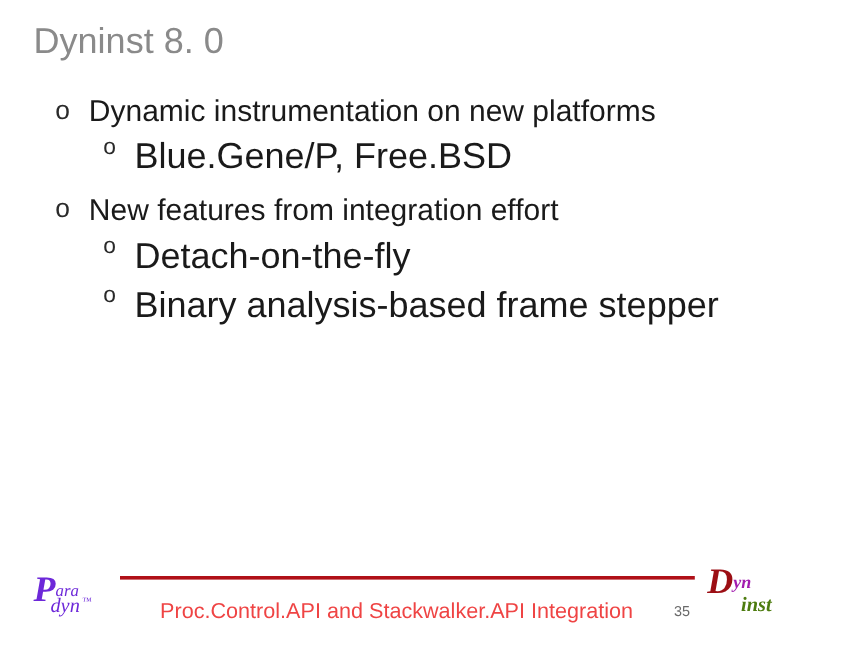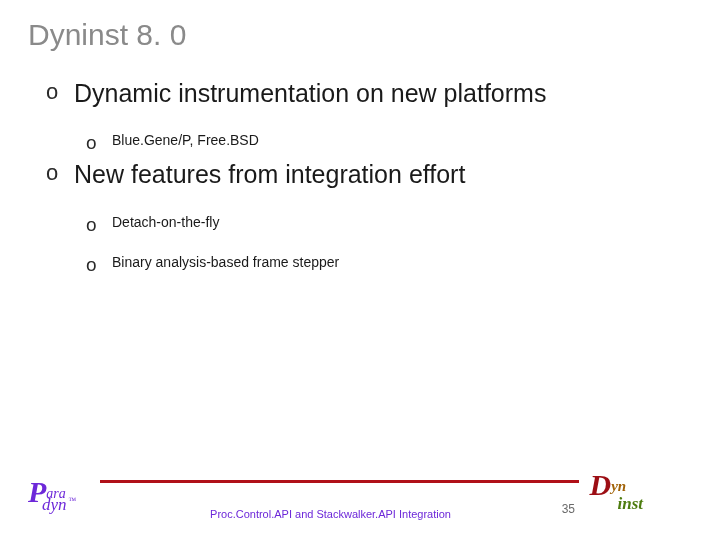--- a/index.html
+++ b/index.html
@@ -34,25 +34,25 @@
   }
   .l1::before {
     content: "o";
     position: absolute;
     left: 18px;
     top: 0;
     font-size: 22px;
     color: #2a2a2a;
   }
   .l2 {
-    font-size: 14px;
+    font-size: 30px;
     line-height: 1.3;
     padding-left: 84px;
     position: relative;
-    margin-top: 22px;
+    margin-top: 2px;
     margin-bottom: 2px;
   }
   .l2::before {
     content: "o";
     position: absolute;
     left: 58px;
     top: 0;
     font-size: 19px;
     color: #2a2a2a;
   }
@@ -87,29 +87,29 @@
   .paradyn .tm { font-size: 8px; font-style: normal; vertical-align: super; margin-left: 2px; }
   .dyninst {
     position: absolute;
     right: 18px;
     bottom: 8px;
     font-family: "Times New Roman", serif;
     font-style: italic;
     font-weight: bold;
   }
   .dyninst .d-big { font-size: 30px; color: #9c0e14; }
-  .dyninst .d-yn  { font-size: 15px; color: #a16207; vertical-align: super; position: relative; top: 2px; }
+  .dyninst .d-yn  { font-size: 15px; color: #a21caf; vertical-align: super; position: relative; top: 2px; }
   .dyninst .d-inst { font-size: 17px; color: #4d7c0f; display: block; margin-top: -8px; margin-left: 28px; text-align: right; }
   .foot-text {
     position: absolute;
     left: 0; right: 0;
     bottom: 2px;
     text-align: center;
-    font-size: 11px;
-    color: #6d28d9;
+    font-size: 18px;
+    color: #ef4444;
   }
   .pagenum {
     position: absolute;
     right: 86px;
     bottom: 6px;
     font-size: 12px;
     color: #6a6a6a;
   }
 </style>
 </head>

